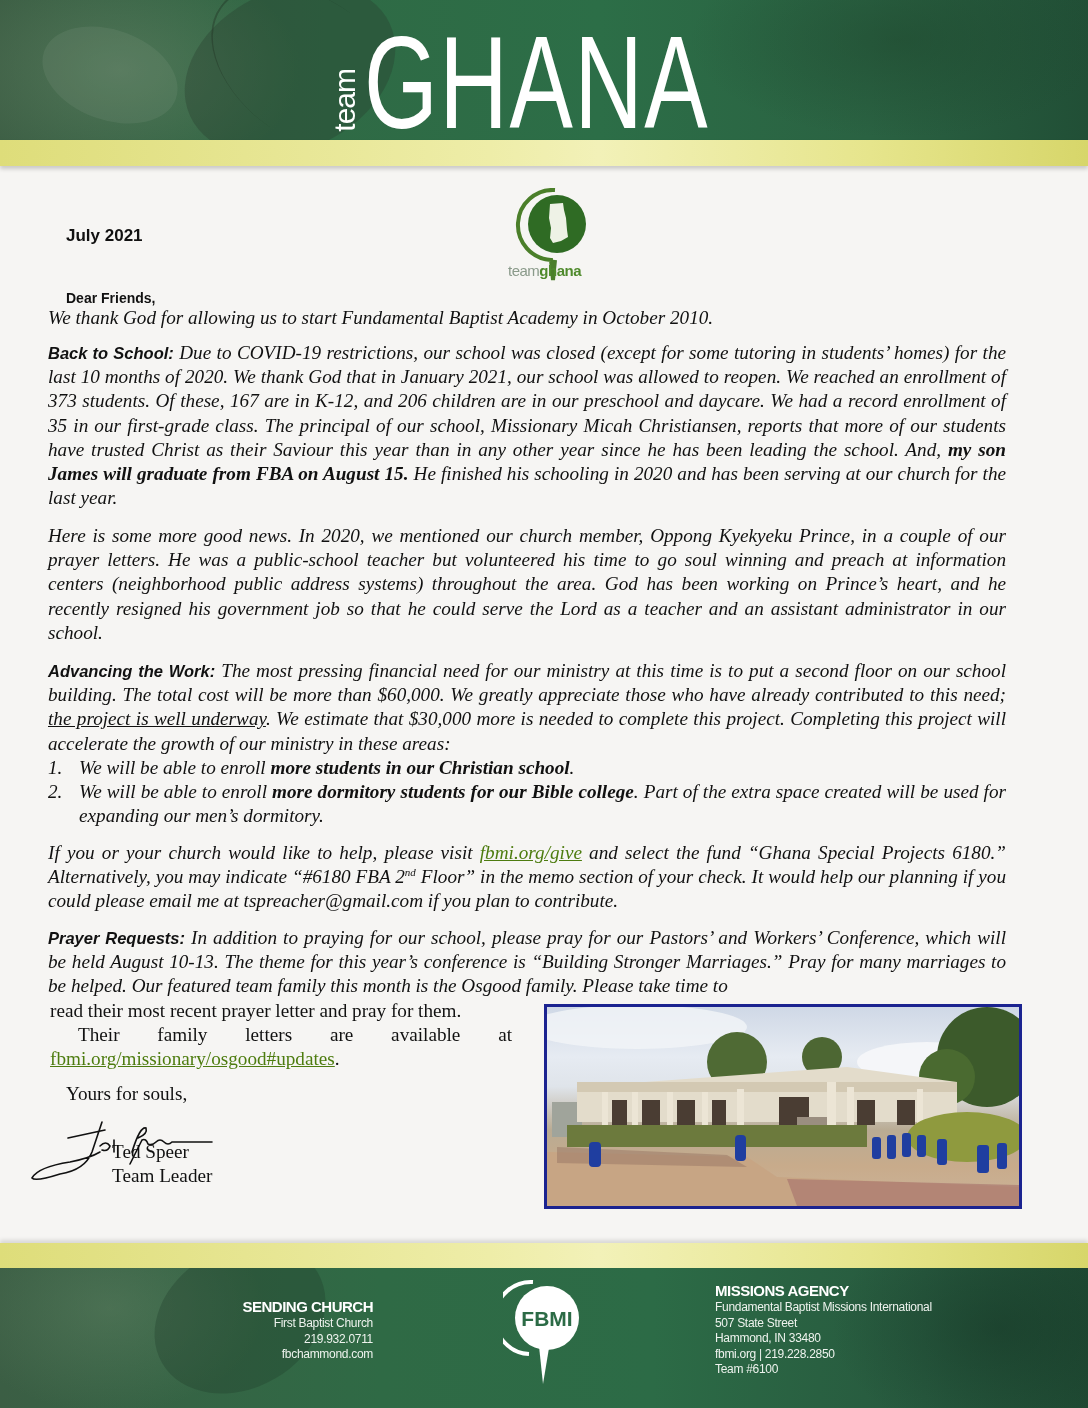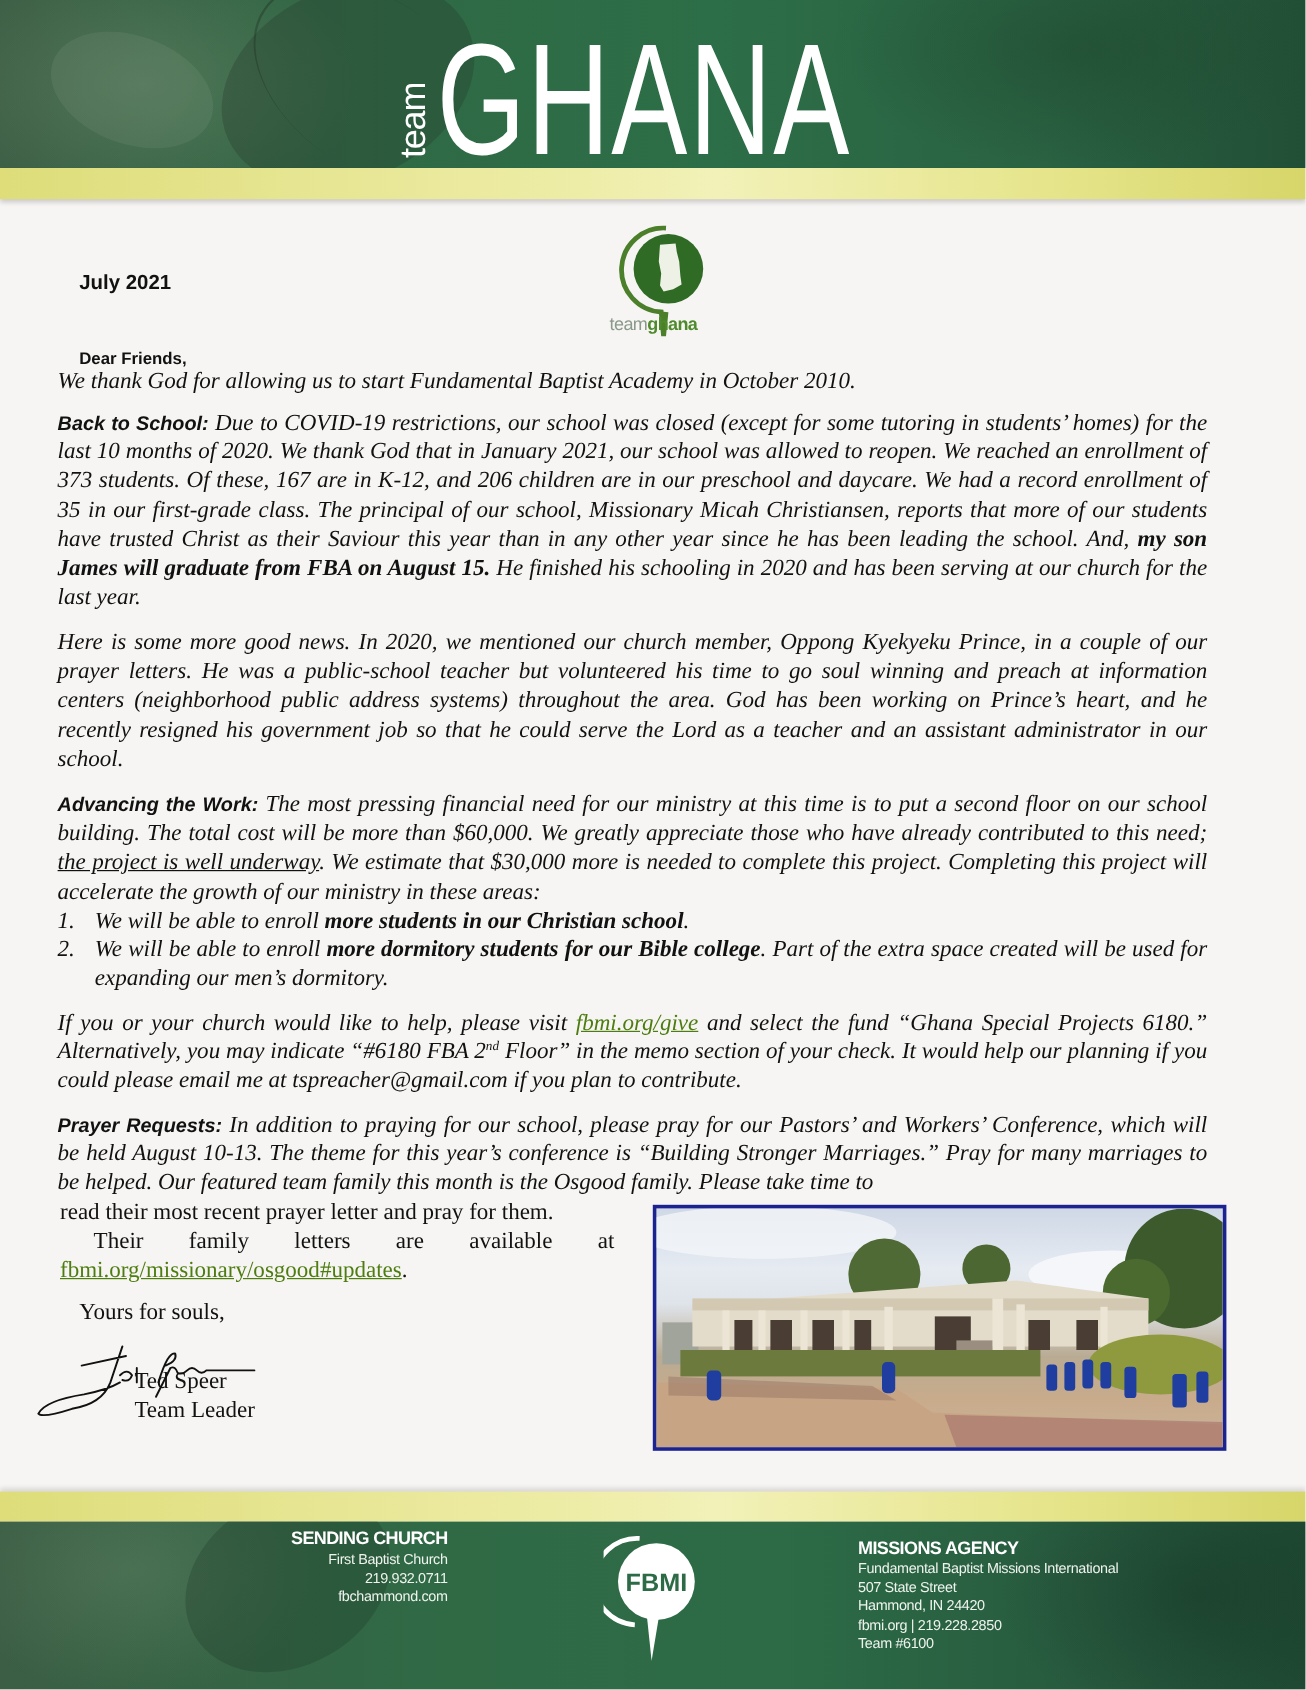--- a/index.html
+++ b/index.html
@@ -86,21 +86,21 @@
       radial-gradient(ellipse 240px 160px at 1000px 60px, rgba(20,50,35,0.45), rgba(0,0,0,0) 70%),
       linear-gradient(90deg, #3b5e44 0%, #2f6a45 35%, #2c6b46 60%, #27593e 85%, #1f4a33 100%);
     overflow: hidden;
     font-family: "Liberation Sans", sans-serif; color: #fff;
   }
   .footer .fleaf { position: absolute; left: 150px; top: -20px; width: 180px; height: 140px;
     border-radius: 50%; background: rgba(30,55,40,0.3); transform: rotate(-30deg); }
   .f-left, .f-right { transform-origin: left top; }
   .f-head { font-size: 15px; font-weight: 700; letter-spacing: -0.5px; line-height: 18px; }
   .f-line { font-size: 12px; line-height: 15.5px; letter-spacing: -0.3px; color: #eef3ee; }
-  .f-left-wrap { position: absolute; left: 230px; top: 6px; width: 143px; text-align: right; }
+  .f-left-wrap { position: absolute; left: 230px; top: 30px; width: 143px; text-align: right; }
   .f-right { position: absolute; left: 715px; top: 14px; }
   .fbmi { position: absolute; left: 503px; top: 10px; width: 80px; height: 112px; }
 </style>
 </head>
 <body>
 
 <div class="header">
   <div class="leaf2"></div>
   <div class="leaf1"></div>
   <div class="vine"></div>
@@ -236,17 +236,17 @@
   <svg class="fbmi" viewBox="0 0 80 112">
     <path d="M30 4 A36 36 0 0 0 26 76" fill="none" stroke="#fff" stroke-width="4"></path>
     <circle cx="44" cy="40" r="32" fill="#fff"></circle>
     <path d="M36 68 L40 106 L46 70 Z" fill="#fff"></path>
     <text x="44" y="48" text-anchor="middle" font-family="Liberation Sans, sans-serif" font-weight="700" font-size="21" fill="#2c6b46">FBMI</text>
   </svg>
   <div class="f-right">
     <div class="f-head">MISSIONS AGENCY</div>
     <div class="f-line">Fundamental Baptist Missions International</div>
     <div class="f-line">507 State Street</div>
-    <div class="f-line">Hammond, IN  24420</div>
+    <div class="f-line">Hammond, IN  33480</div>
     <div class="f-line">fbmi.org | 219.228.2850</div>
     <div class="f-line">Team #6100</div>
   </div>
 </div>
 
 </body></html>

